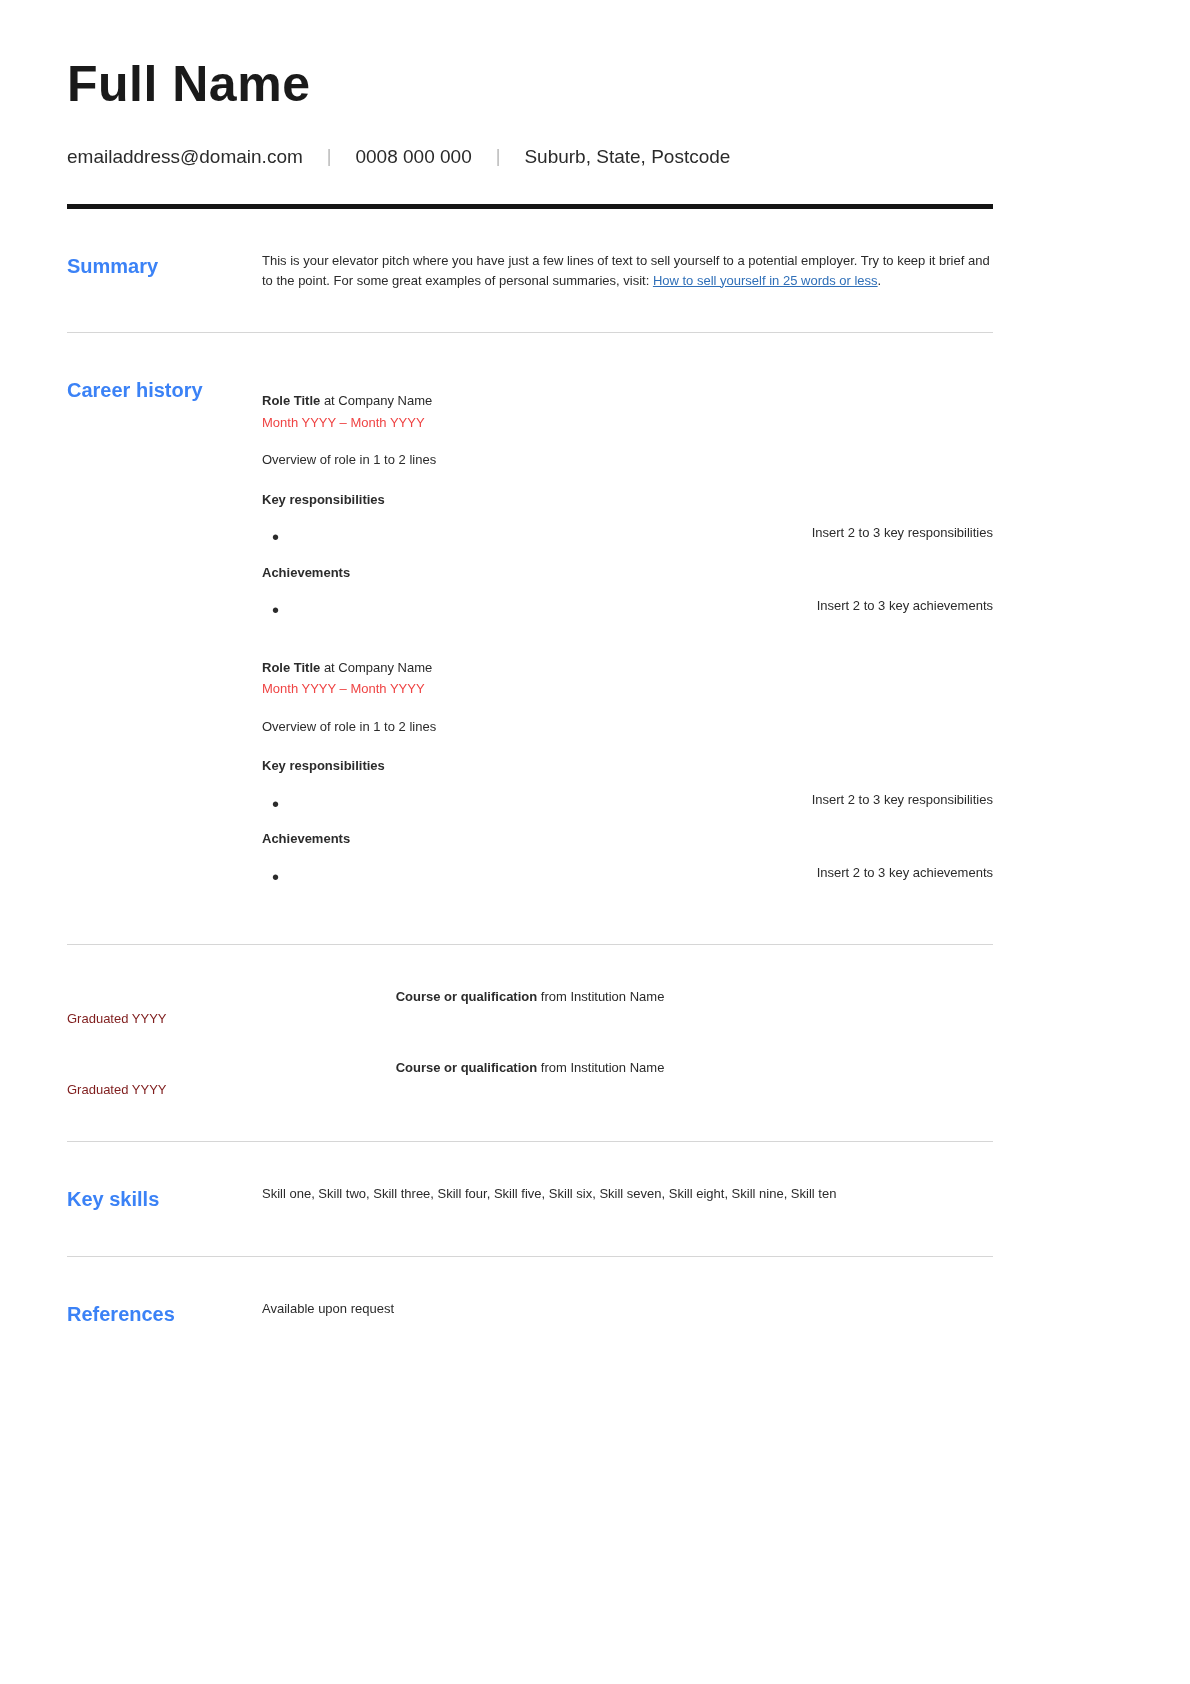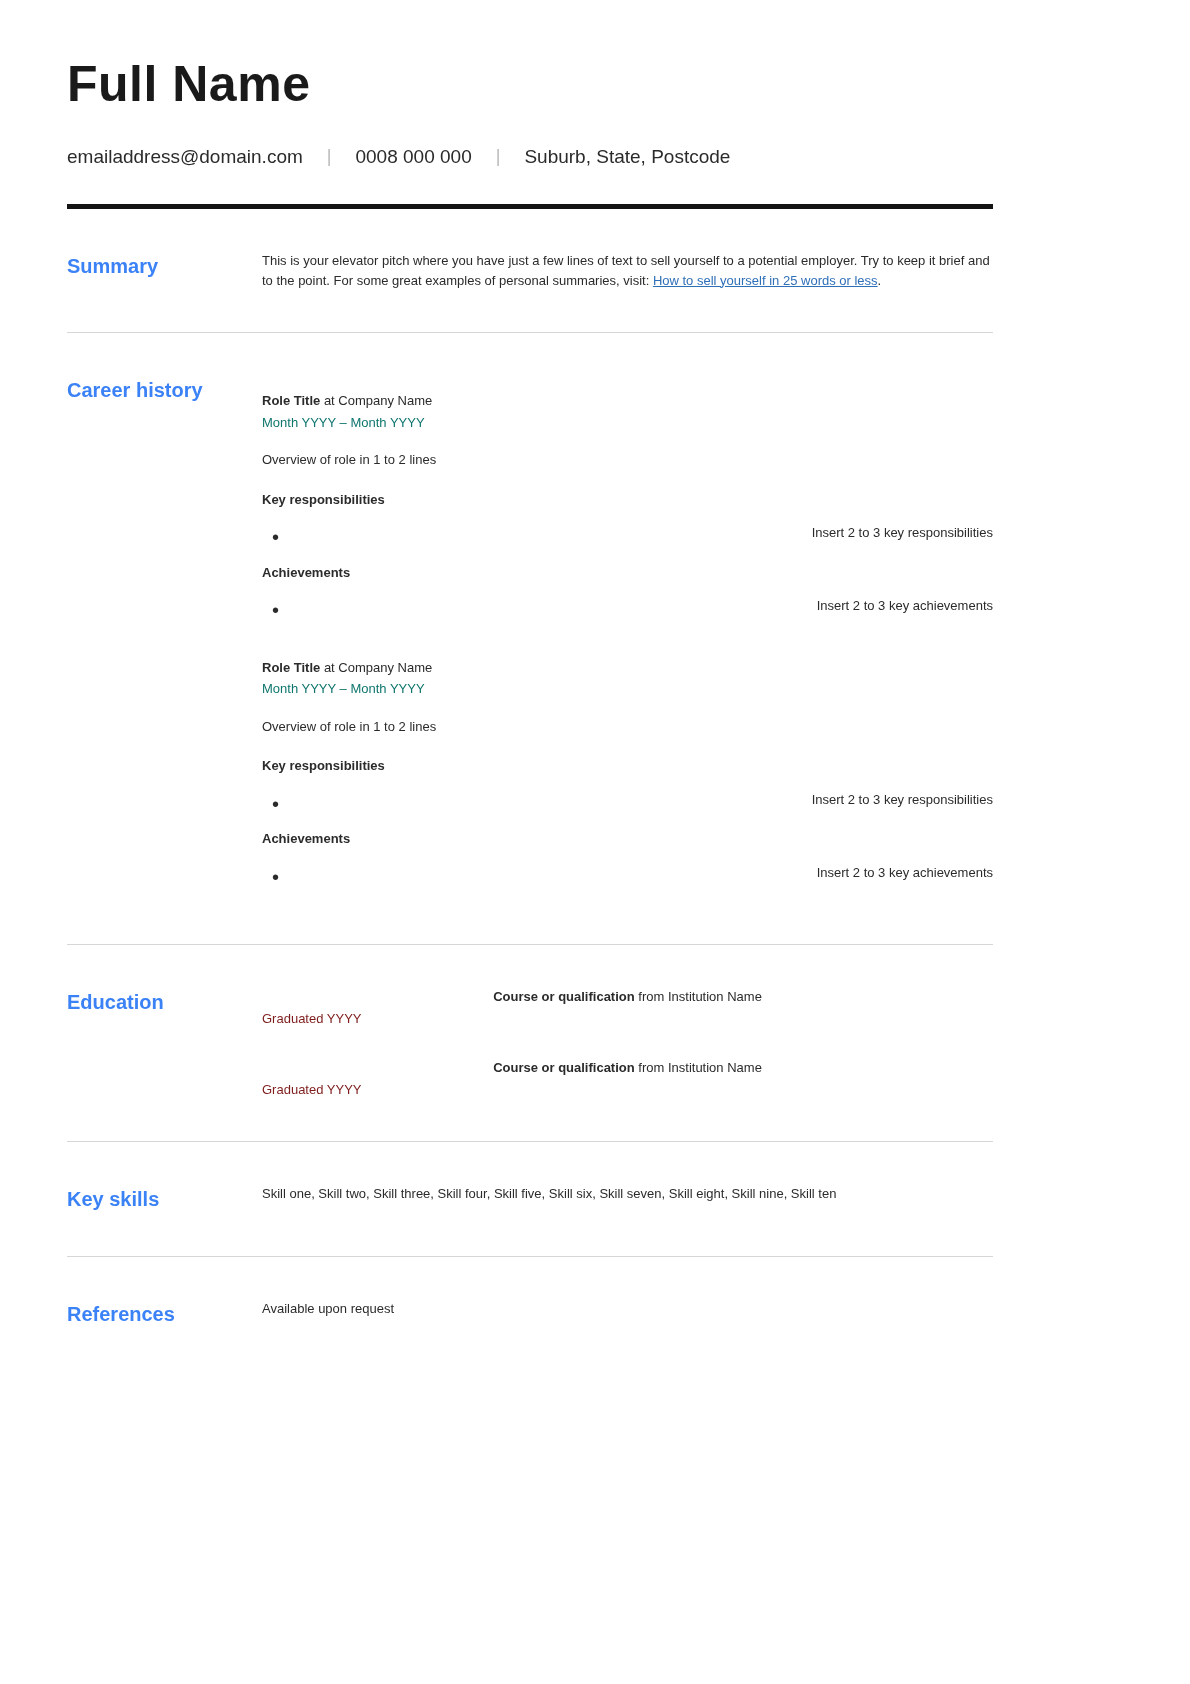--- a/index.html
+++ b/index.html
@@ -81,21 +81,21 @@
   }
 
   
   .job-entry { margin-bottom: 42px; margin-top: 16px; }
   .job-entry:last-child { margin-bottom: 0; }
 
   .role-line { margin-bottom: 2px; }
   .role-line .bold { font-weight: 700; }
 
   .dates {
-    color: #0f766e;
+    color: #ef4444;
     margin-bottom: 18px;
   }
 
   .overview { margin-bottom: 20px; }
 
   .sub-heading {
     font-weight: 700;
     margin-bottom: 14px;
   }
 
@@ -184,21 +184,20 @@
           <li>Insert 2 to 3 key achievements</li>
         </ul>
       </div>
 
     </div>
   </div>
 
   <hr class="divider">
 
   <div class="section">
-    <div class="section-label">Education</div>
     <div class="section-content">
 
       <div class="edu-entry">
         <div class="course-line"><span class="bold">Course or qualification</span><span> from Institution Name</span></div>
         <div class="grad">Graduated YYYY</div>
       </div>
 
       <div class="edu-entry">
         <div class="course-line"><span class="bold">Course or qualification</span><span> from Institution Name</span></div>
         <div class="grad">Graduated YYYY</div>

